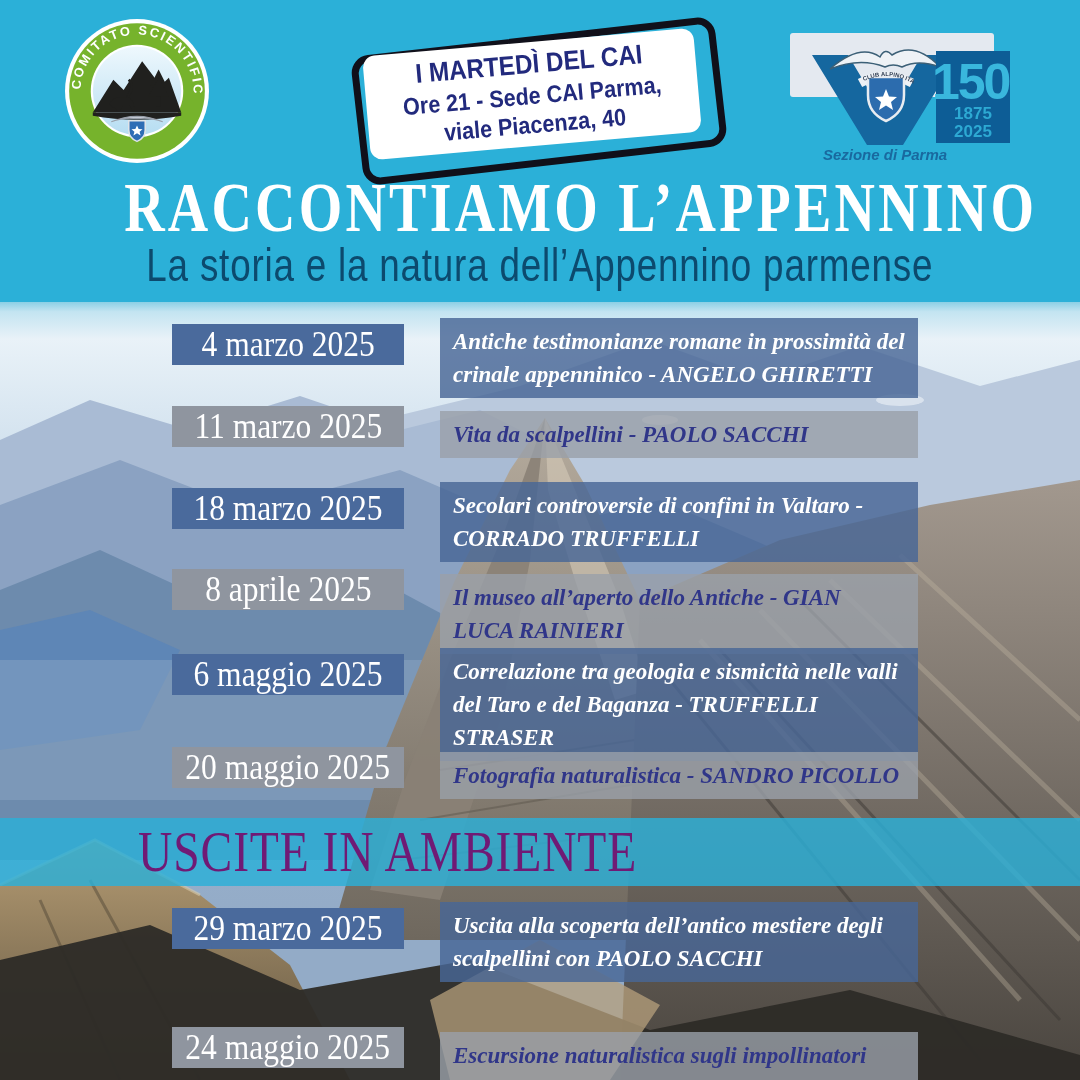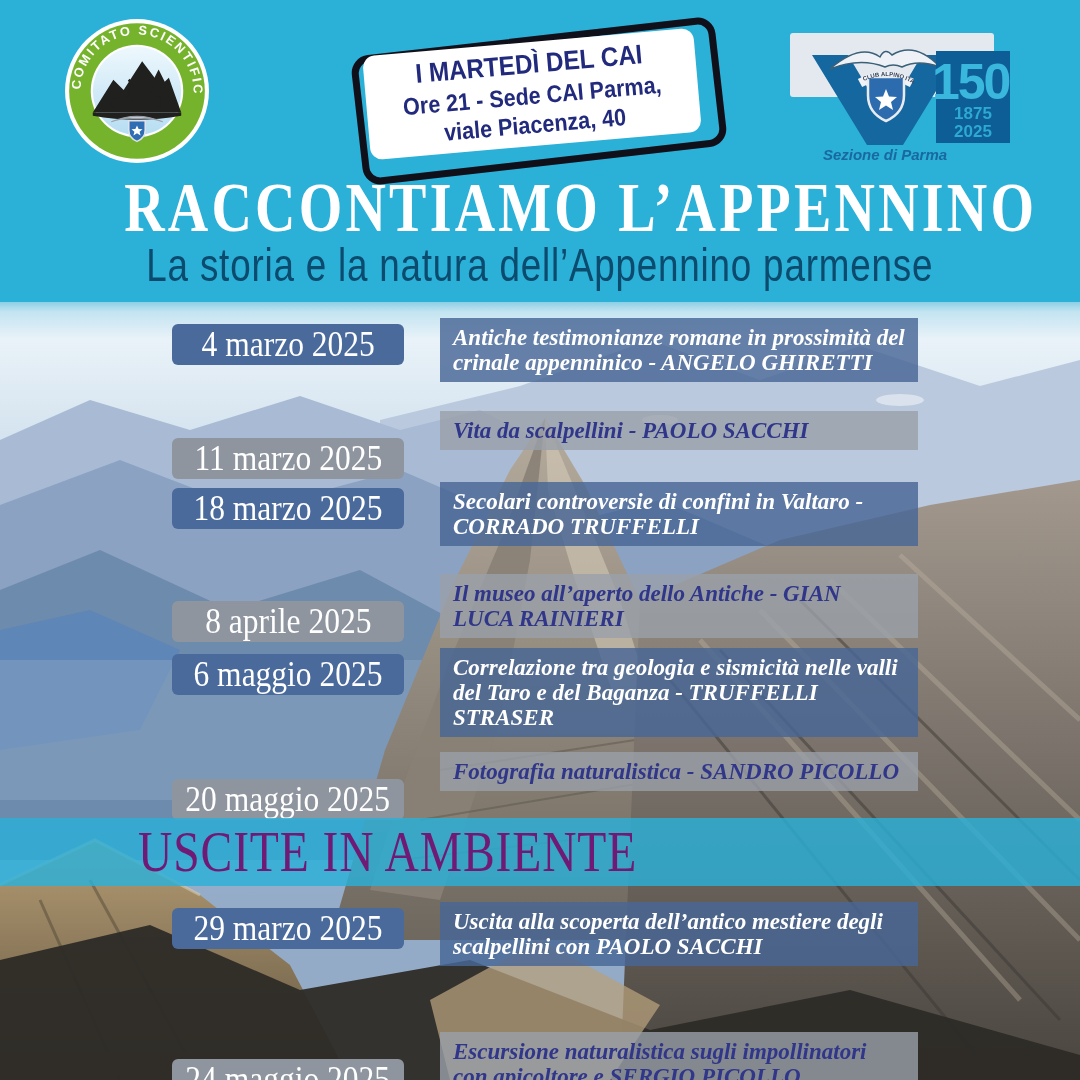--- a/index.html
+++ b/index.html
@@ -27,28 +27,28 @@
                 font-family:"Liberation Serif",serif;font-weight:700;font-size:70px;margin-left:10px;}
   .poster-title .sq{display:inline-block;transform:scaleX(.8);transform-origin:center;
                     letter-spacing:4px;white-space:nowrap;}
   .poster-subtitle{position:absolute;left:0;top:238px;width:1080px;text-align:center;color:#0c4a6e;
                    font-size:46px;font-weight:400;}
   .poster-subtitle .sq{display:inline-block;transform:scaleX(.8);transform-origin:center;
                        letter-spacing:1px;white-space:nowrap;}
 
   
   .row{position:absolute;left:0;width:1080px;}
-  .date-box{position:absolute;left:172px;top:6px;width:232px;height:41px;text-align:center;border-radius:6px;}
+  .date-box{position:absolute;left:172px;top:6px;width:232px;height:41px;text-align:center;}
   .row.blue .date-box{background:#4a6a9c;}
-  .row.gray .date-box{background:#8f959f;margin-top:32px;}
+  .row.gray .date-box{background:#8f959f;}
   .date-text{display:inline-block;transform:scaleX(.9);transform-origin:center;white-space:nowrap;
              color:#fff;font-family:"Liberation Serif",serif;font-size:35px;line-height:41px;}
   .desc{position:absolute;left:440px;top:0;width:452px;padding:7px 13px;
         font-family:"Liberation Serif",serif;font-style:italic;font-weight:700;
-        font-size:23px;line-height:25px;}
+        font-size:23px;line-height:33px;}
   .row.blue .desc{background:rgba(72,102,150,.82);color:#fff;}
   .row.gray .desc{background:rgba(154,160,169,.8);color:#303689;margin-top:11px;}
 
   .section-banner{position:absolute;left:0;top:818px;width:1080px;height:68px;
                   background:rgba(43,176,216,.82);color:#701a75;
                   font-family:"Liberation Serif",serif;font-weight:400;font-size:56px;}
   .section-banner .sq{display:inline-block;transform:scaleX(.85);transform-origin:left center;
                       letter-spacing:1px;white-space:nowrap;margin-left:138px;line-height:68px;}
 </style>
 </head>

